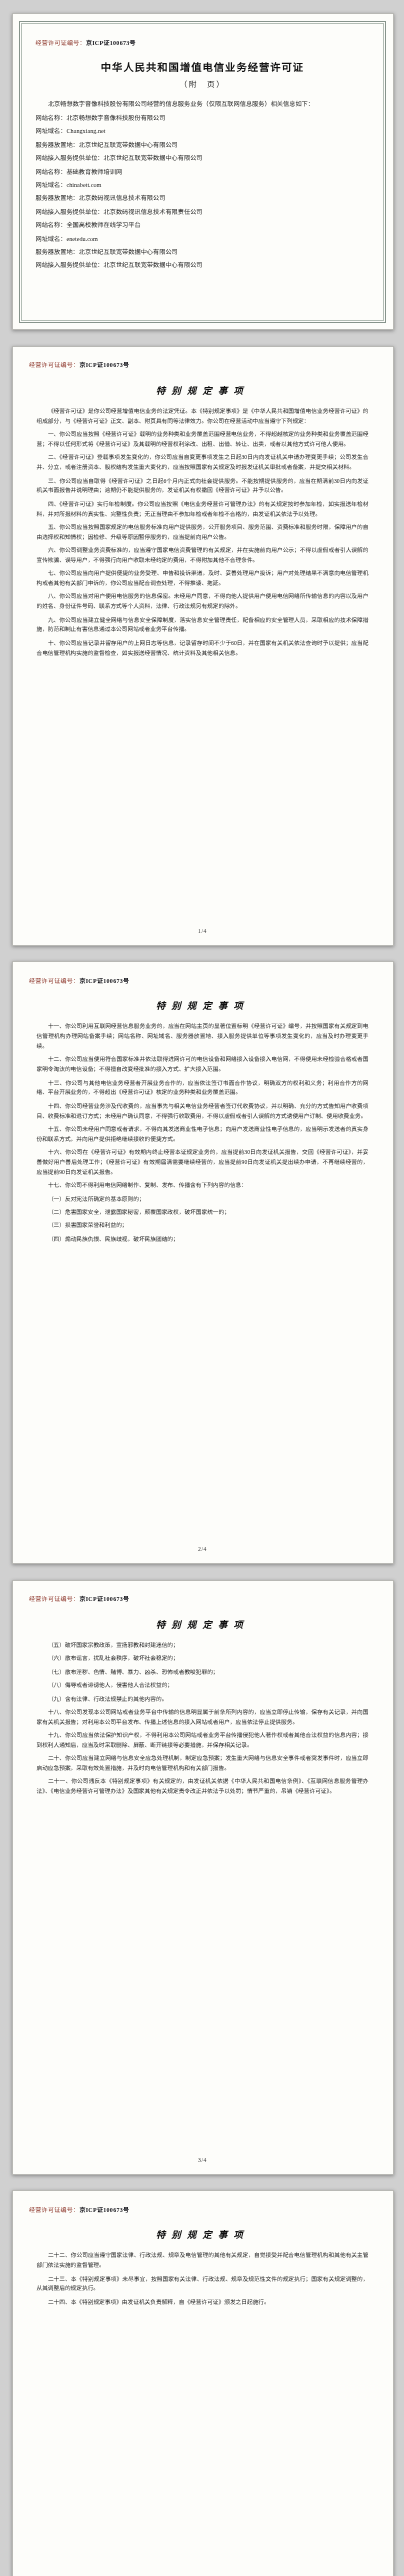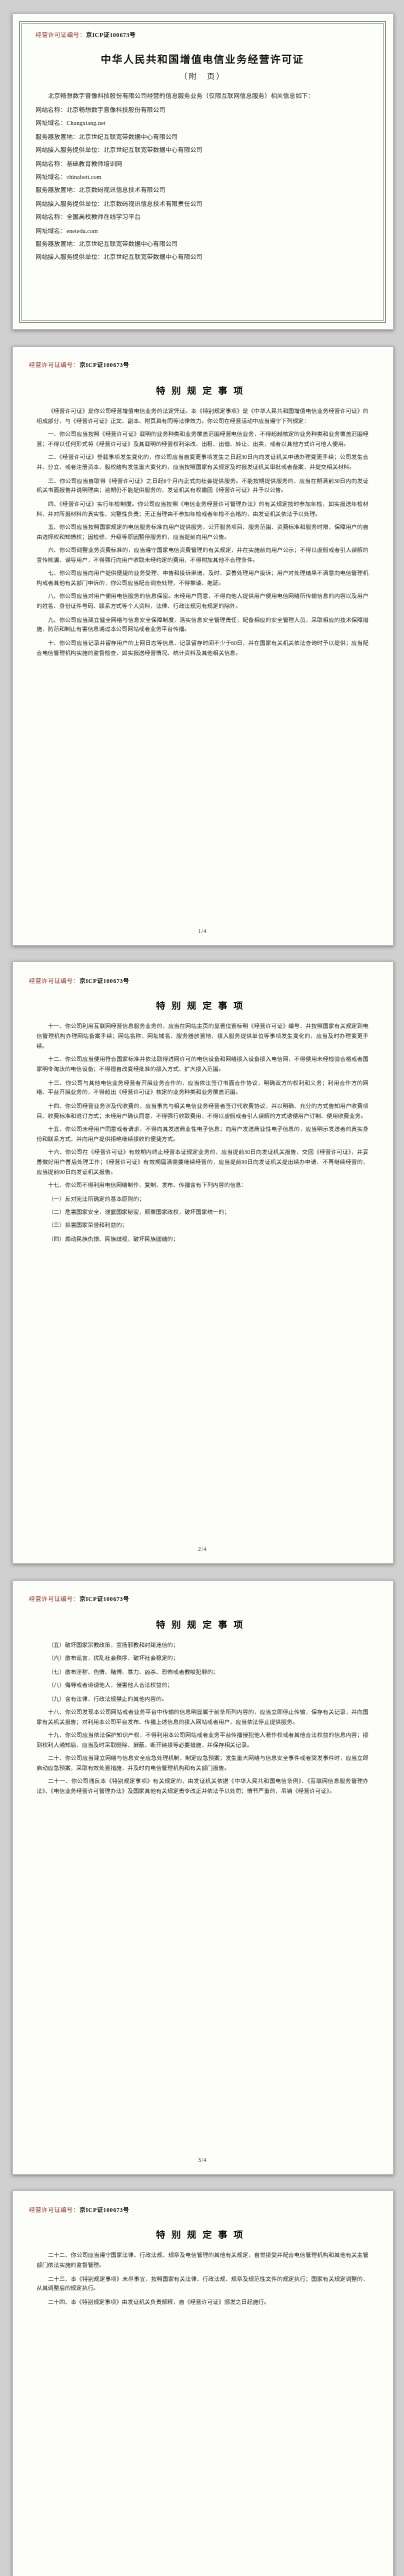--- a/index.html
+++ b/index.html
@@ -28,21 +28,21 @@
   }
   
   .cover { height: 317px; }
   .frame {
     position: absolute; inset: 6.2px;
     border: 1px solid #87948c;
     padding: 1.5px;
     pointer-events: none;
   }
   .frame-inner { width: 100%; height: 100%; border: 0.5px solid #b3bdb5; }
-  .cover-inner { position: relative; z-index: 2; padding: 16px 23px 0 23px; }
+  .cover-inner { position: relative; z-index: 2; padding: 24px 23px 0 23px; }
   .hdr { font-size: 6px; letter-spacing: 0.3px; }
   .hdr .lblred { color: #8b3226; }
   .hdr .num { color: #14141a; font-weight: bold; }
   .cover-title {
     margin: 11.3px 0 0 0;
     text-align: center;
     font-size: 10.3px;
     font-weight: bold;
     letter-spacing: 1px;
     color: #111;
@@ -65,20 +65,21 @@
   .sp3 { height: 595px; }
   .sp4 { height: 680px; }
   .sp-hdr { padding: 13.4px 0 0 16.5px; }
   .sp-title {
     margin: 13.4px 0 10.3px 0;
     text-align: center;
     font-size: 9.3px;
     font-weight: bold;
     letter-spacing: 6.2px;
     color: #101010;
+    font-style: italic;
   }
   .sp-body {
     padding: 0 24px;
     font-size: 5.7px;
     line-height: 9.8px;
     text-align: justify;
     color: #222;
   }
   .sp-para { margin: 0 0 3.6px 0; text-indent: 2em; }
   .pageno {

